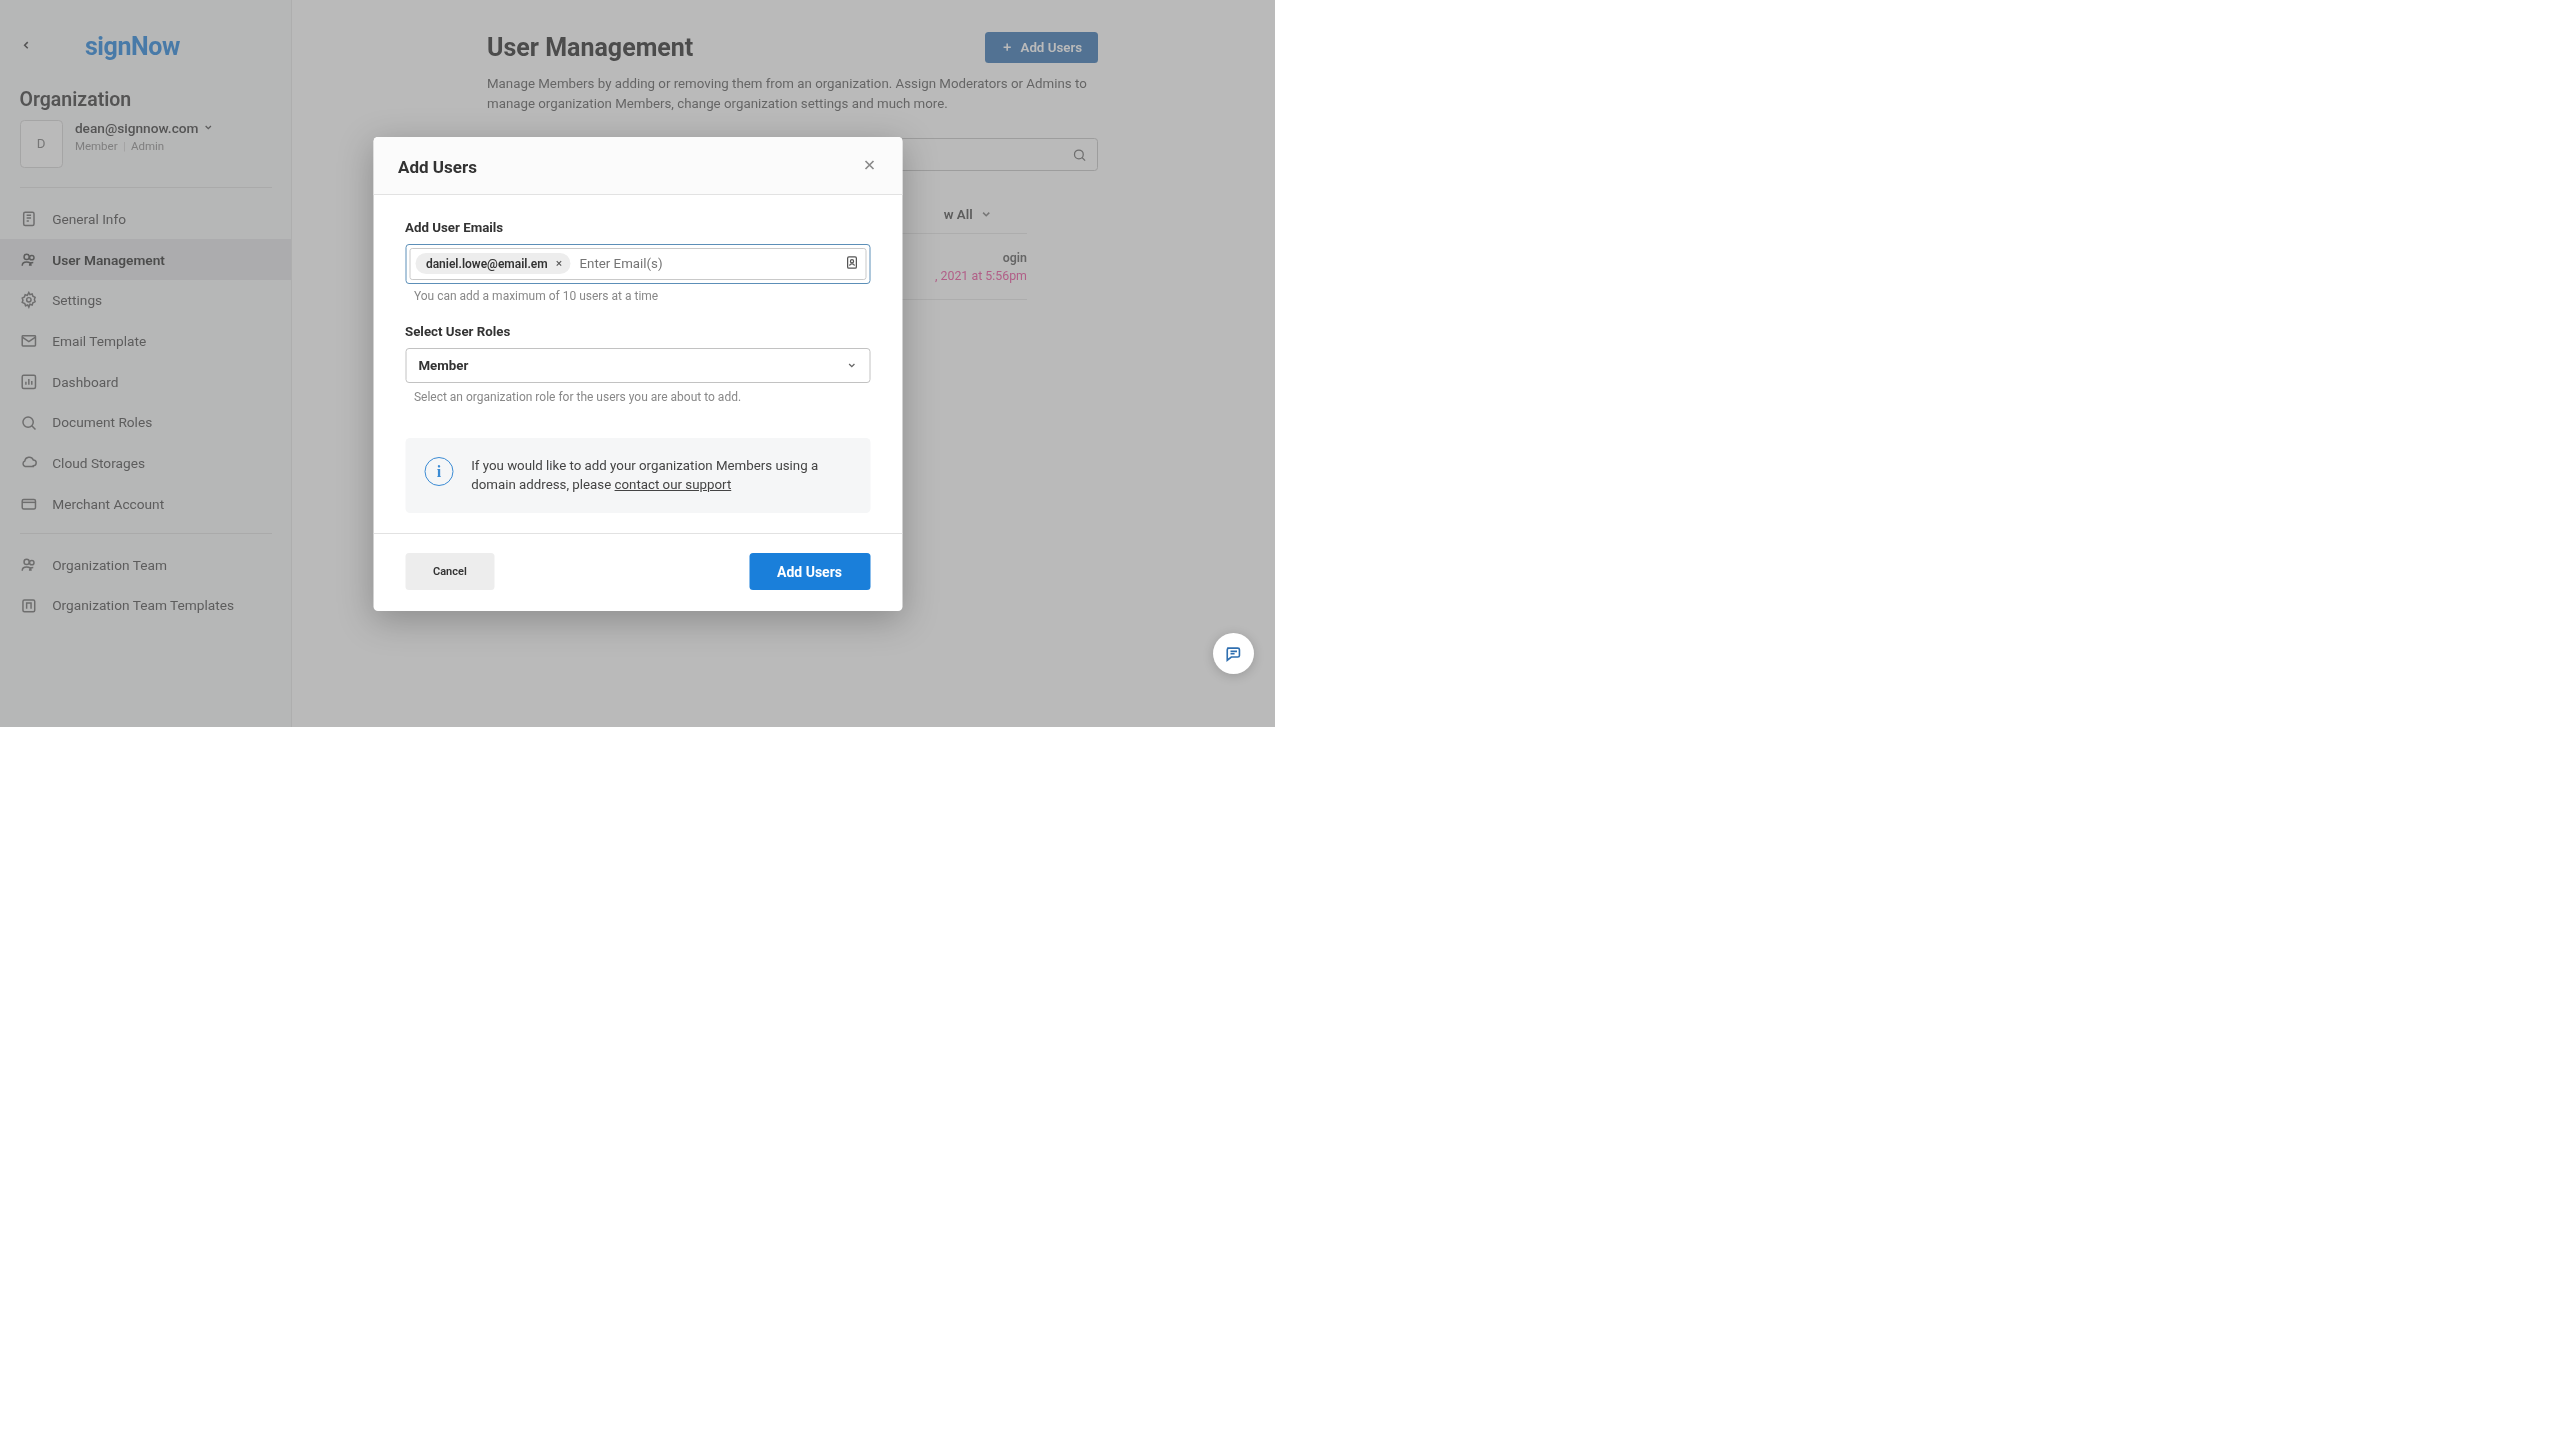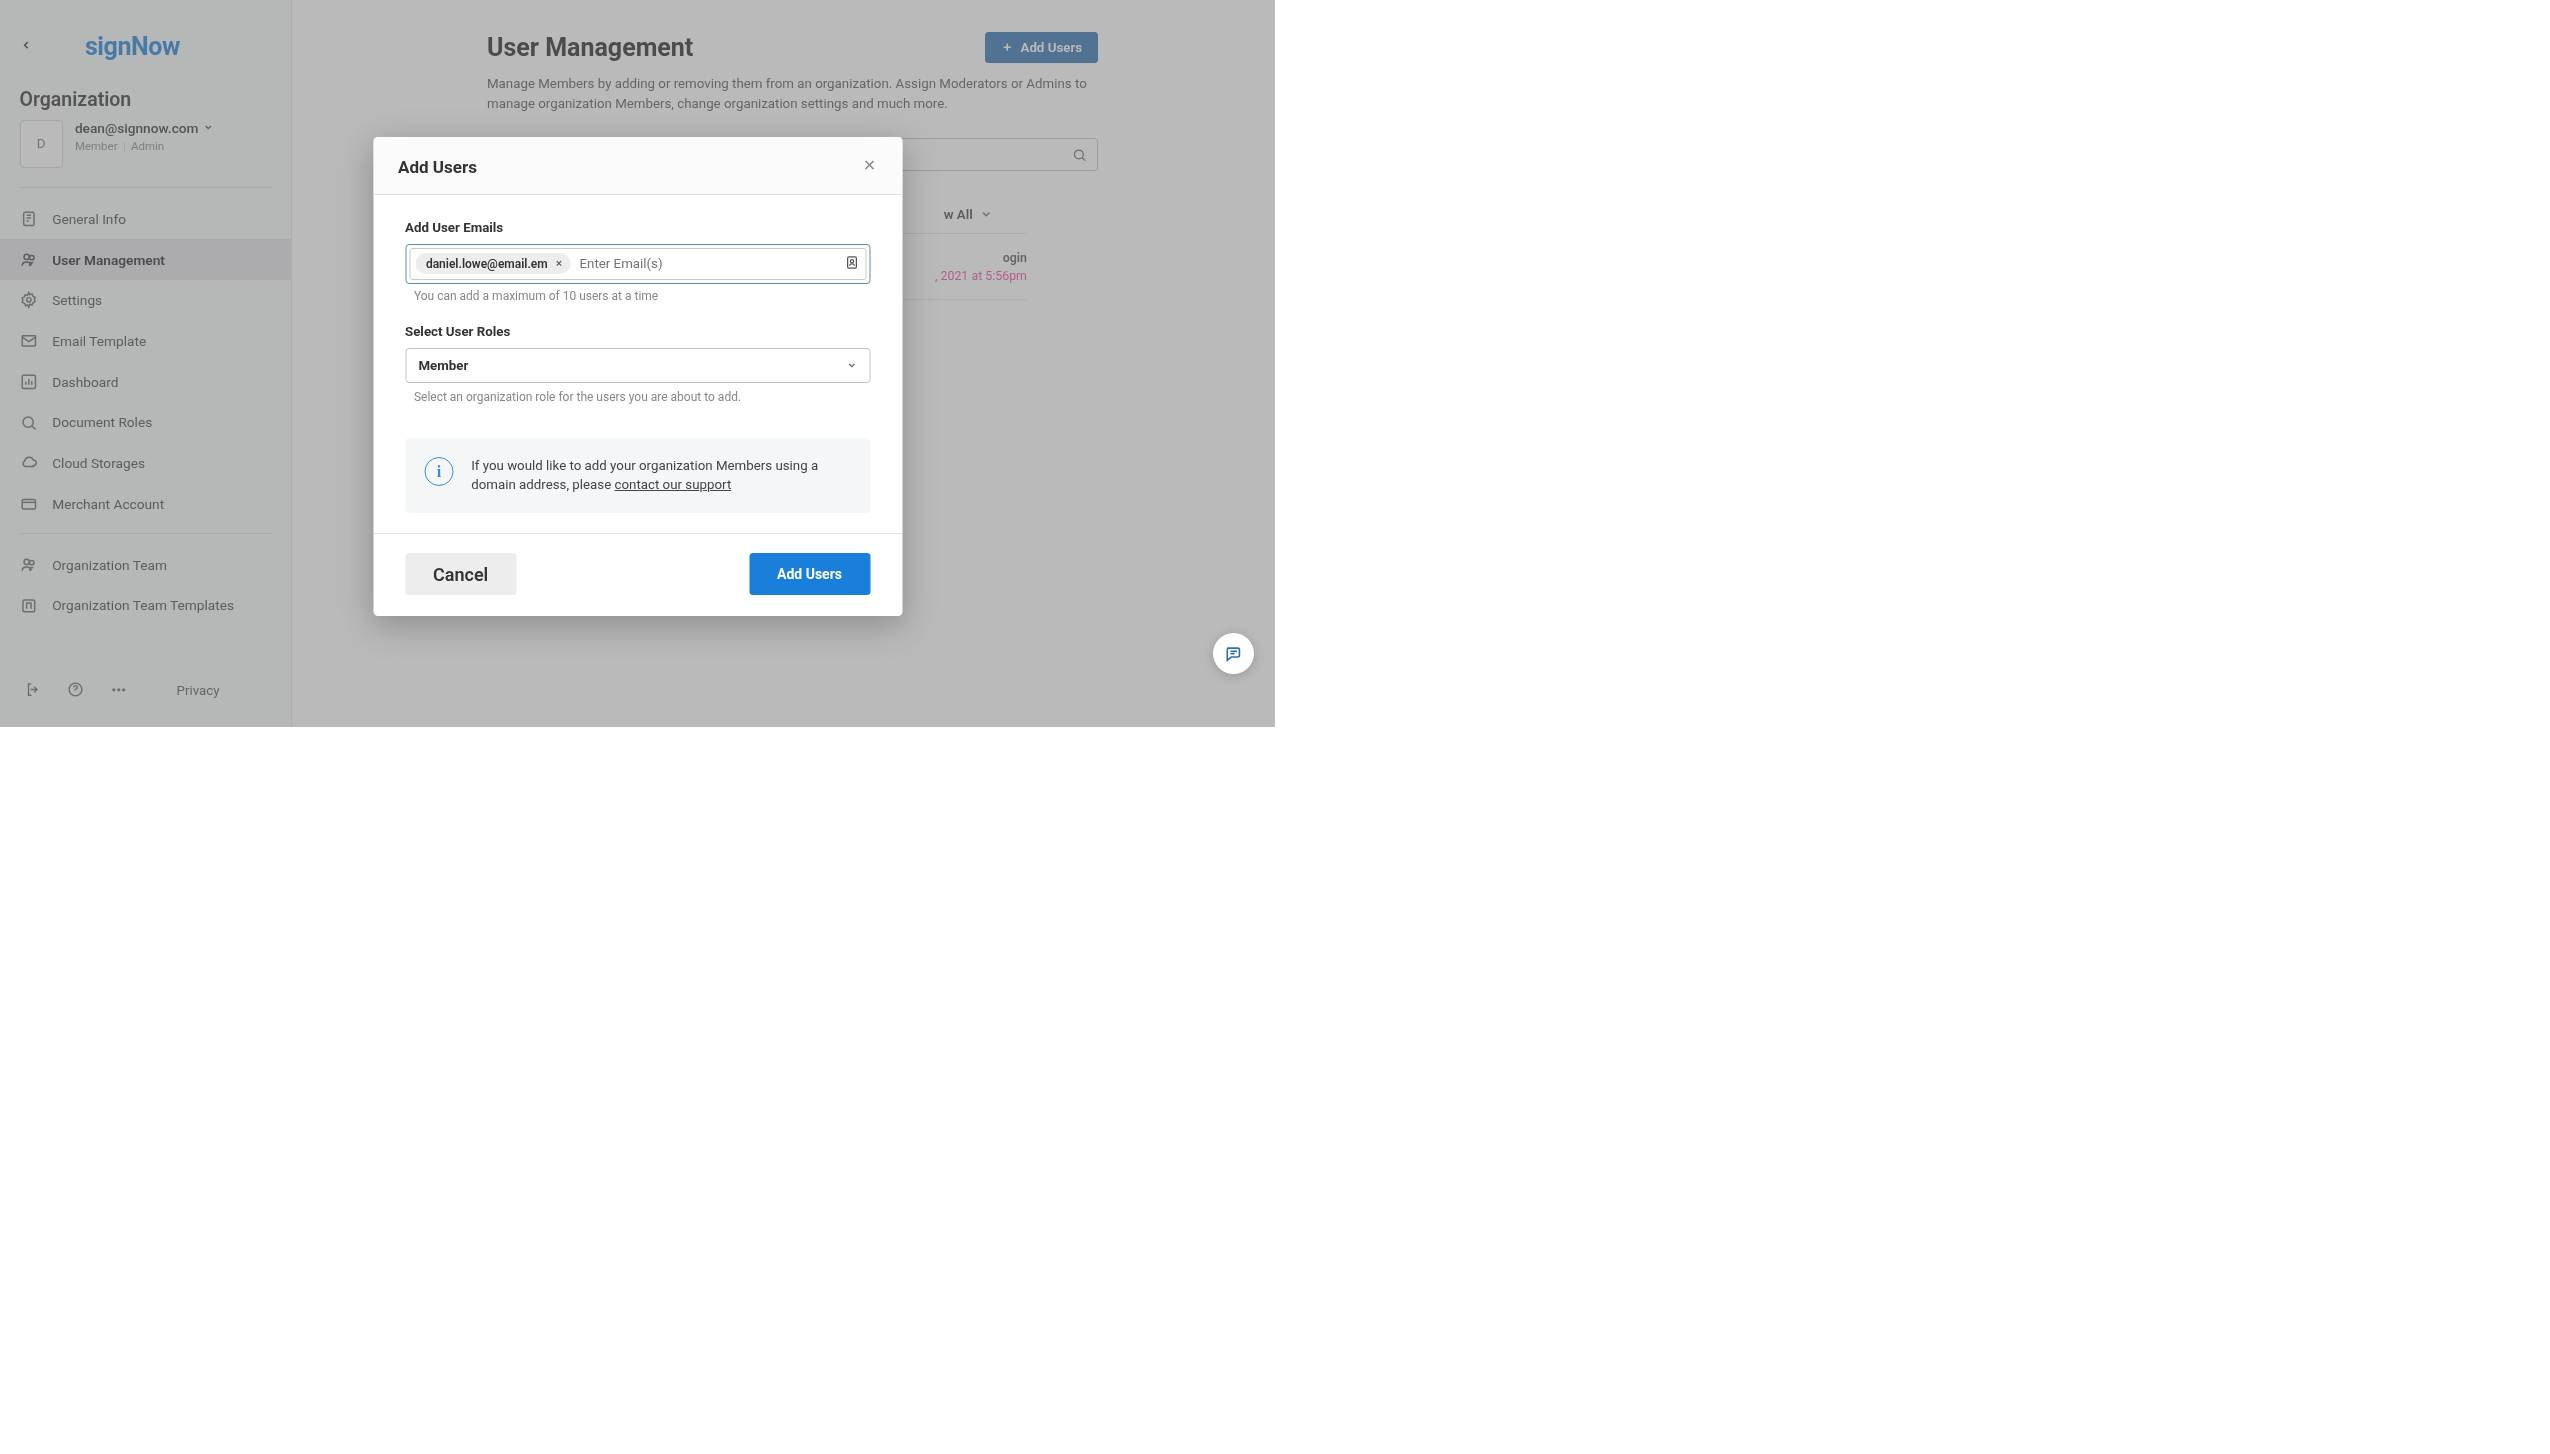--- a/index.html
+++ b/index.html
@@ -81,21 +81,21 @@
     .role-value { font-size: 13.3px; font-weight: 700; color: #333; }
     .role-chevron { width: 10.6px; height: 10.6px; color: #666; }
     .role-helper { font-size: 12px; color: #888; margin-left: 8.9px; margin-bottom: 34px; }
     
     .info-box { background: #f5f6f7; border-radius: 4.4px; padding: 17.7px 19.5px; display: flex; gap: 17.7px; }
     .info-circle { width: 29px; height: 29px; border: 1.8px solid #3b8bd4; border-radius: 50%; color: #3b8bd4; display: flex; align-items: center; justify-content: center; font-size: 16px; font-weight: 700; font-family: Georgia, serif; flex-shrink: 0; margin-top: 1.8px; }
     .info-text { font-size: 13.3px; color: #444; line-height: 1.5; }
     .info-text a { color: #444; text-decoration: underline; cursor: pointer; }
     
     .modal-footer { border-top: 0.9px solid #e2e2e2; padding: 19.5px 32px 21px 32px; display: flex; justify-content: space-between; }
-    .btn-cancel { background: #ededed; color: #333; border: none; border-radius: 3.5px; padding: 10.6px 28px; font-size: 18px; font-weight: 600; cursor: pointer; }
+    .btn-cancel { background: #ededed; color: #333; border: none; border-radius: 3.5px; padding: 10.6px 28px; font-size: 11px; font-weight: 600; cursor: pointer; }
     .btn-primary { background: #1a7fda; color: #fff; border: none; border-radius: 3.5px; padding: 10.6px 28px; font-size: 14px; font-weight: 700; cursor: pointer; }
     
     .fab { position: absolute; bottom: 53px; right: 21px; width: 41px; height: 41px; border-radius: 50%; background: #fff; box-shadow: 0 1.8px 10.6px rgba(0,0,0,0.18); display: flex; align-items: center; justify-content: center; cursor: pointer; }
     .fab svg { width: 19.5px; height: 19.5px; color: #2f6fb0; }
   </style>
 </head>
 <body>
 
 <div class="app">
 
@@ -193,41 +193,20 @@
         <span>Organization Team</span>
       </div>
       <div class="nav-item">
         <svg class="nav-icon" viewBox="0 0 24 24" fill="none" stroke="currentColor" stroke-width="2">
             <rect x="4" y="4" width="16" height="16" rx="2"></rect>
             <path d="M9 8v8M15 8v8M8 8h8"></path>
           </svg>
         <span>Organization Team Templates</span>
       </div>
     </nav>
-    <div class="sidebar-footer">
-      <span>
-        <svg class="footer-icon" viewBox="0 0 24 24" fill="none" stroke="currentColor" stroke-width="2">
-            <path d="M9 4h-4v16h4M13 8l4 4-4 4M17 12H8"></path>
-          </svg>
-      </span>
-      <span>
-        <svg class="footer-icon" viewBox="0 0 24 24" fill="none" stroke="currentColor" stroke-width="2">
-            <circle cx="12" cy="12" r="9"></circle>
-            <path d="M9.5 9a2.5 2.5 0 1 1 3 2.5c-1 .3-1.5 1-1.5 2M12 17h.01"></path>
-          </svg>
-      </span>
-      <span>
-        <svg class="dots-icon" viewBox="0 0 24 24" fill="currentColor">
-            <circle cx="6" cy="12" r="2"></circle>
-            <circle cx="12" cy="12" r="2"></circle>
-            <circle cx="18" cy="12" r="2"></circle>
-          </svg>
-      </span>
-      <span class="privacy-link">Privacy</span>
-    </div>
   </aside>
 
   <main class="main">
     <div class="main-inner">
       <div class="page-header-row">
         <h1 class="page-title">User Management</h1>
         <button class="add-users-btn">
           <svg class="plus-icon" viewBox="0 0 24 24" fill="none" stroke="currentColor" stroke-width="3">
               <path d="M12 5v14M5 12h14"></path>
             </svg>

